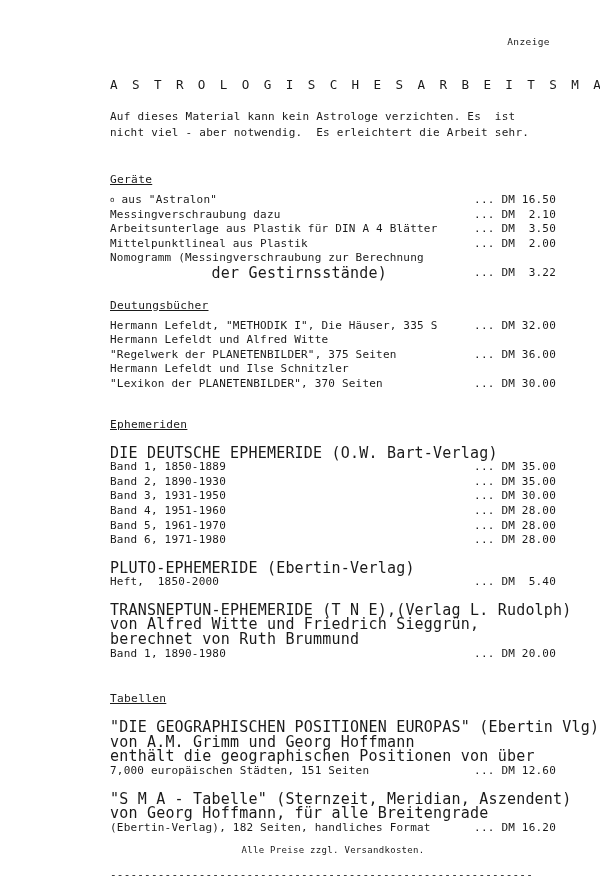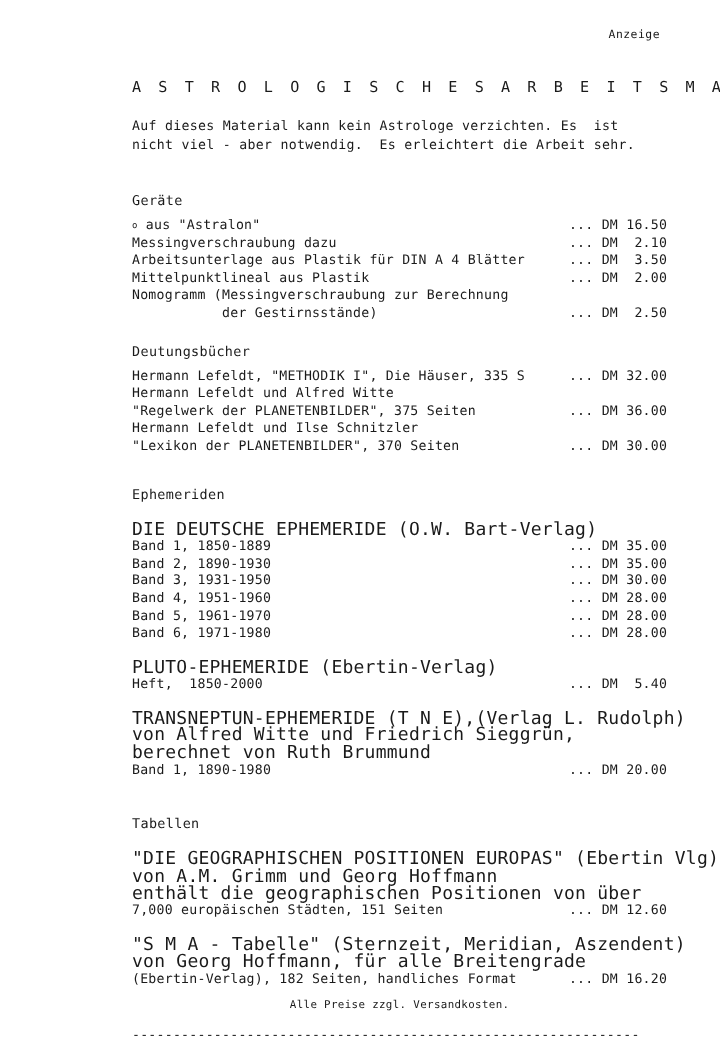--- a/index.html
+++ b/index.html
@@ -13,21 +13,21 @@
     position: relative;
     font-family: "DejaVu Sans Mono", monospace;
     color: #1a1a1a;
     overflow: hidden;
   }
   .page {
     position: relative;
     width: 600px;
     height: 882px;
     box-sizing: border-box;
-    padding: 24px 34px 10px 34px;
+    padding: 36px 34px 10px 34px;
   }
   .anzeige {
     text-align: right;
     font-size: 9.5px;
     letter-spacing: 0.4px;
     margin: 0 16px 30px 0;
   }
   .doc {
     margin-left: 76px;
     margin-right: 10px;
@@ -41,36 +41,37 @@
   .intro {
     font-size: 11px;
     line-height: 15.5px;
     letter-spacing: 0.25px;
     margin-bottom: 28px;
   }
   .intro div { white-space: pre; }
   .section-head {
     font-size: 11.2px;
     letter-spacing: 0.3px;
+    text-decoration: underline;
     margin: 0 0 7px 0;
     display: inline-block;
     text-align: center;
   }
   .block { margin-bottom: 13px; }
   .row {
     display: flex;
     font-size: 11px;
     line-height: 14.6px;
     letter-spacing: 0.2px;
     white-space: pre;
   }
   .row .txt { flex: 0 0 auto; }
   .row .fill { flex: 1 1 auto; }
   .row .price { flex: 0 0 auto; text-align: center; white-space: pre; }
-  .row.small .txt, .row.small .price { font-size: 11px; }
+  .row.small .txt, .row.small .price { font-size: 15px; }
   .note {
     font-size: 9px;
     letter-spacing: 0.2px;
     line-height: 13px;
     white-space: pre;
   }
   .plain {
     font-size: 15px;
     line-height: 14.6px;
     letter-spacing: 0.2px;
@@ -139,21 +140,21 @@
         <span class="fill"></span>
         <span class="price"><span>... </span><span>DM  2.00</span></span>
       </div>
       <div class="row">
         <span class="txt"><span>Nomogramm (Messingverschraubung zur Berechnung</span></span>
         <span class="fill"></span>
       </div>
       <div class="row small">
         <span class="txt">           der Gestirnsstände)</span>
         <span class="fill"></span>
-        <span class="price" style="font-size:11px"><span>... </span><span>DM  2.50</span></span>
+        <span class="price" style="font-size:11px"><span>... </span><span>DM  3.22</span></span>
       </div>
     </div>
 
     <div class="block">
       <div class="section-head">Deutungsbücher</div>
 
       <div class="row">
         <span class="txt">Hermann Lefeldt, "METHODIK I", Die Häuser, 335 S</span>
         <span class="fill"></span>
         <span class="price"><span>... </span><span>DM 32.00</span></span>

